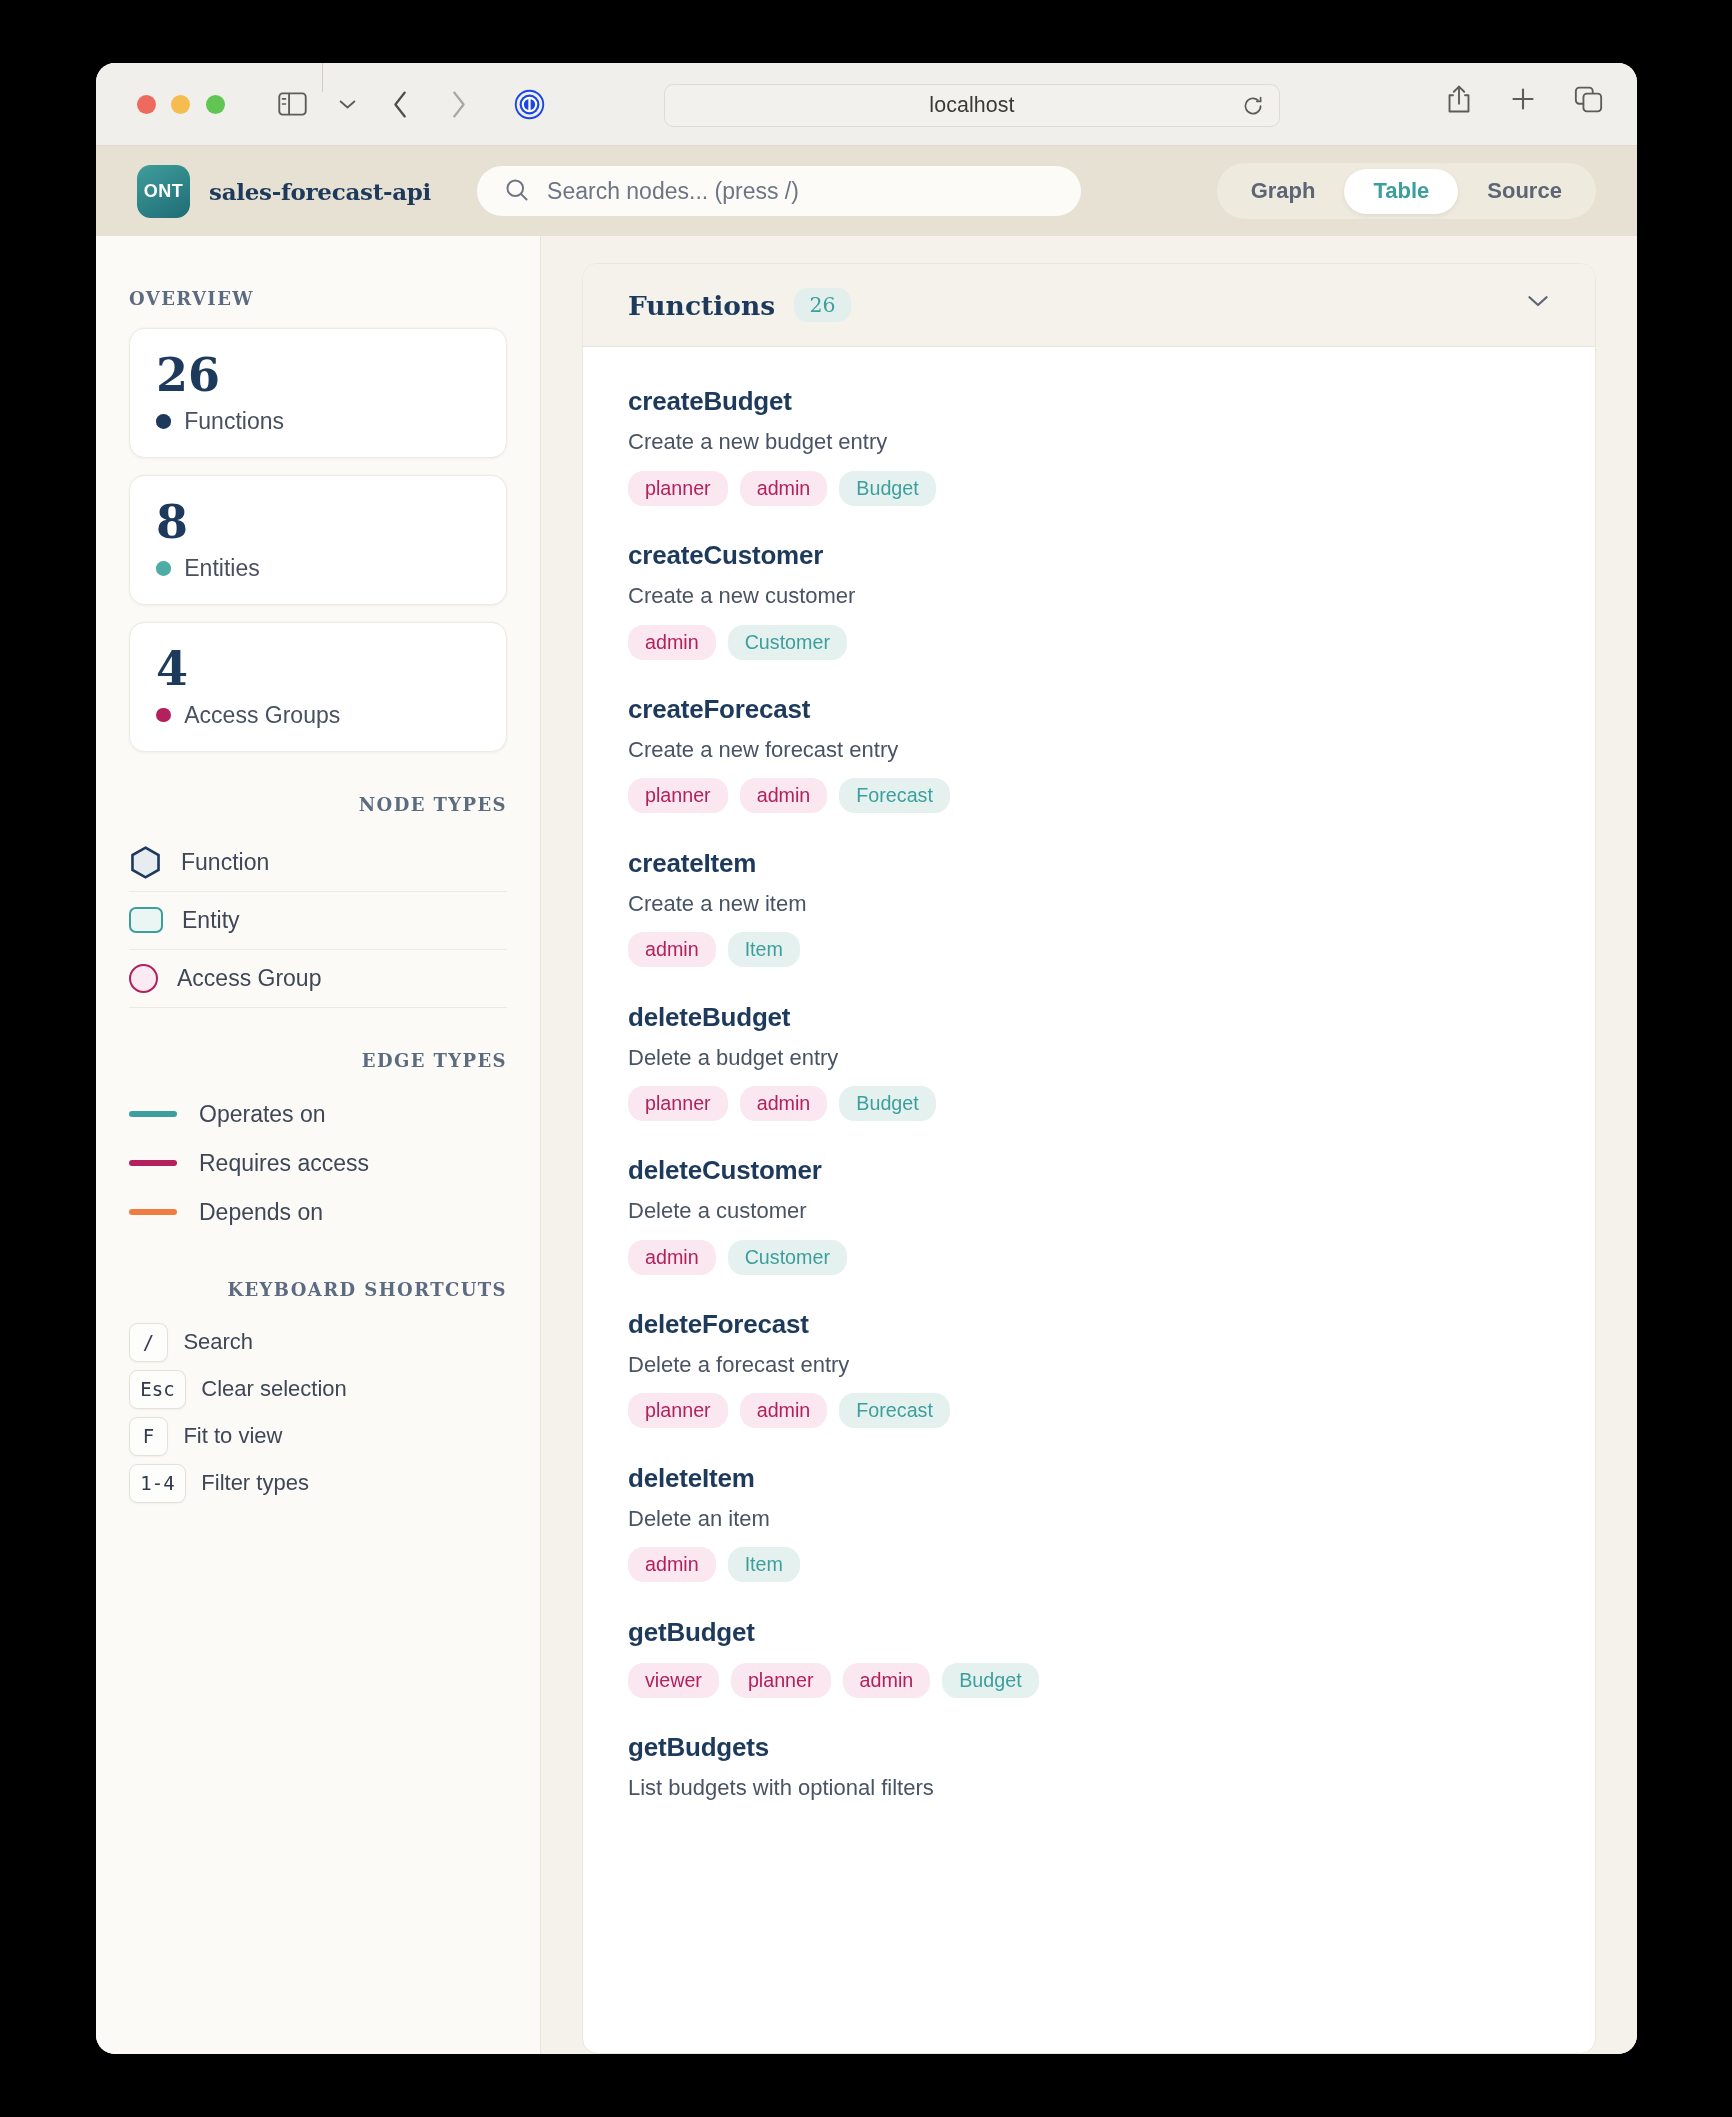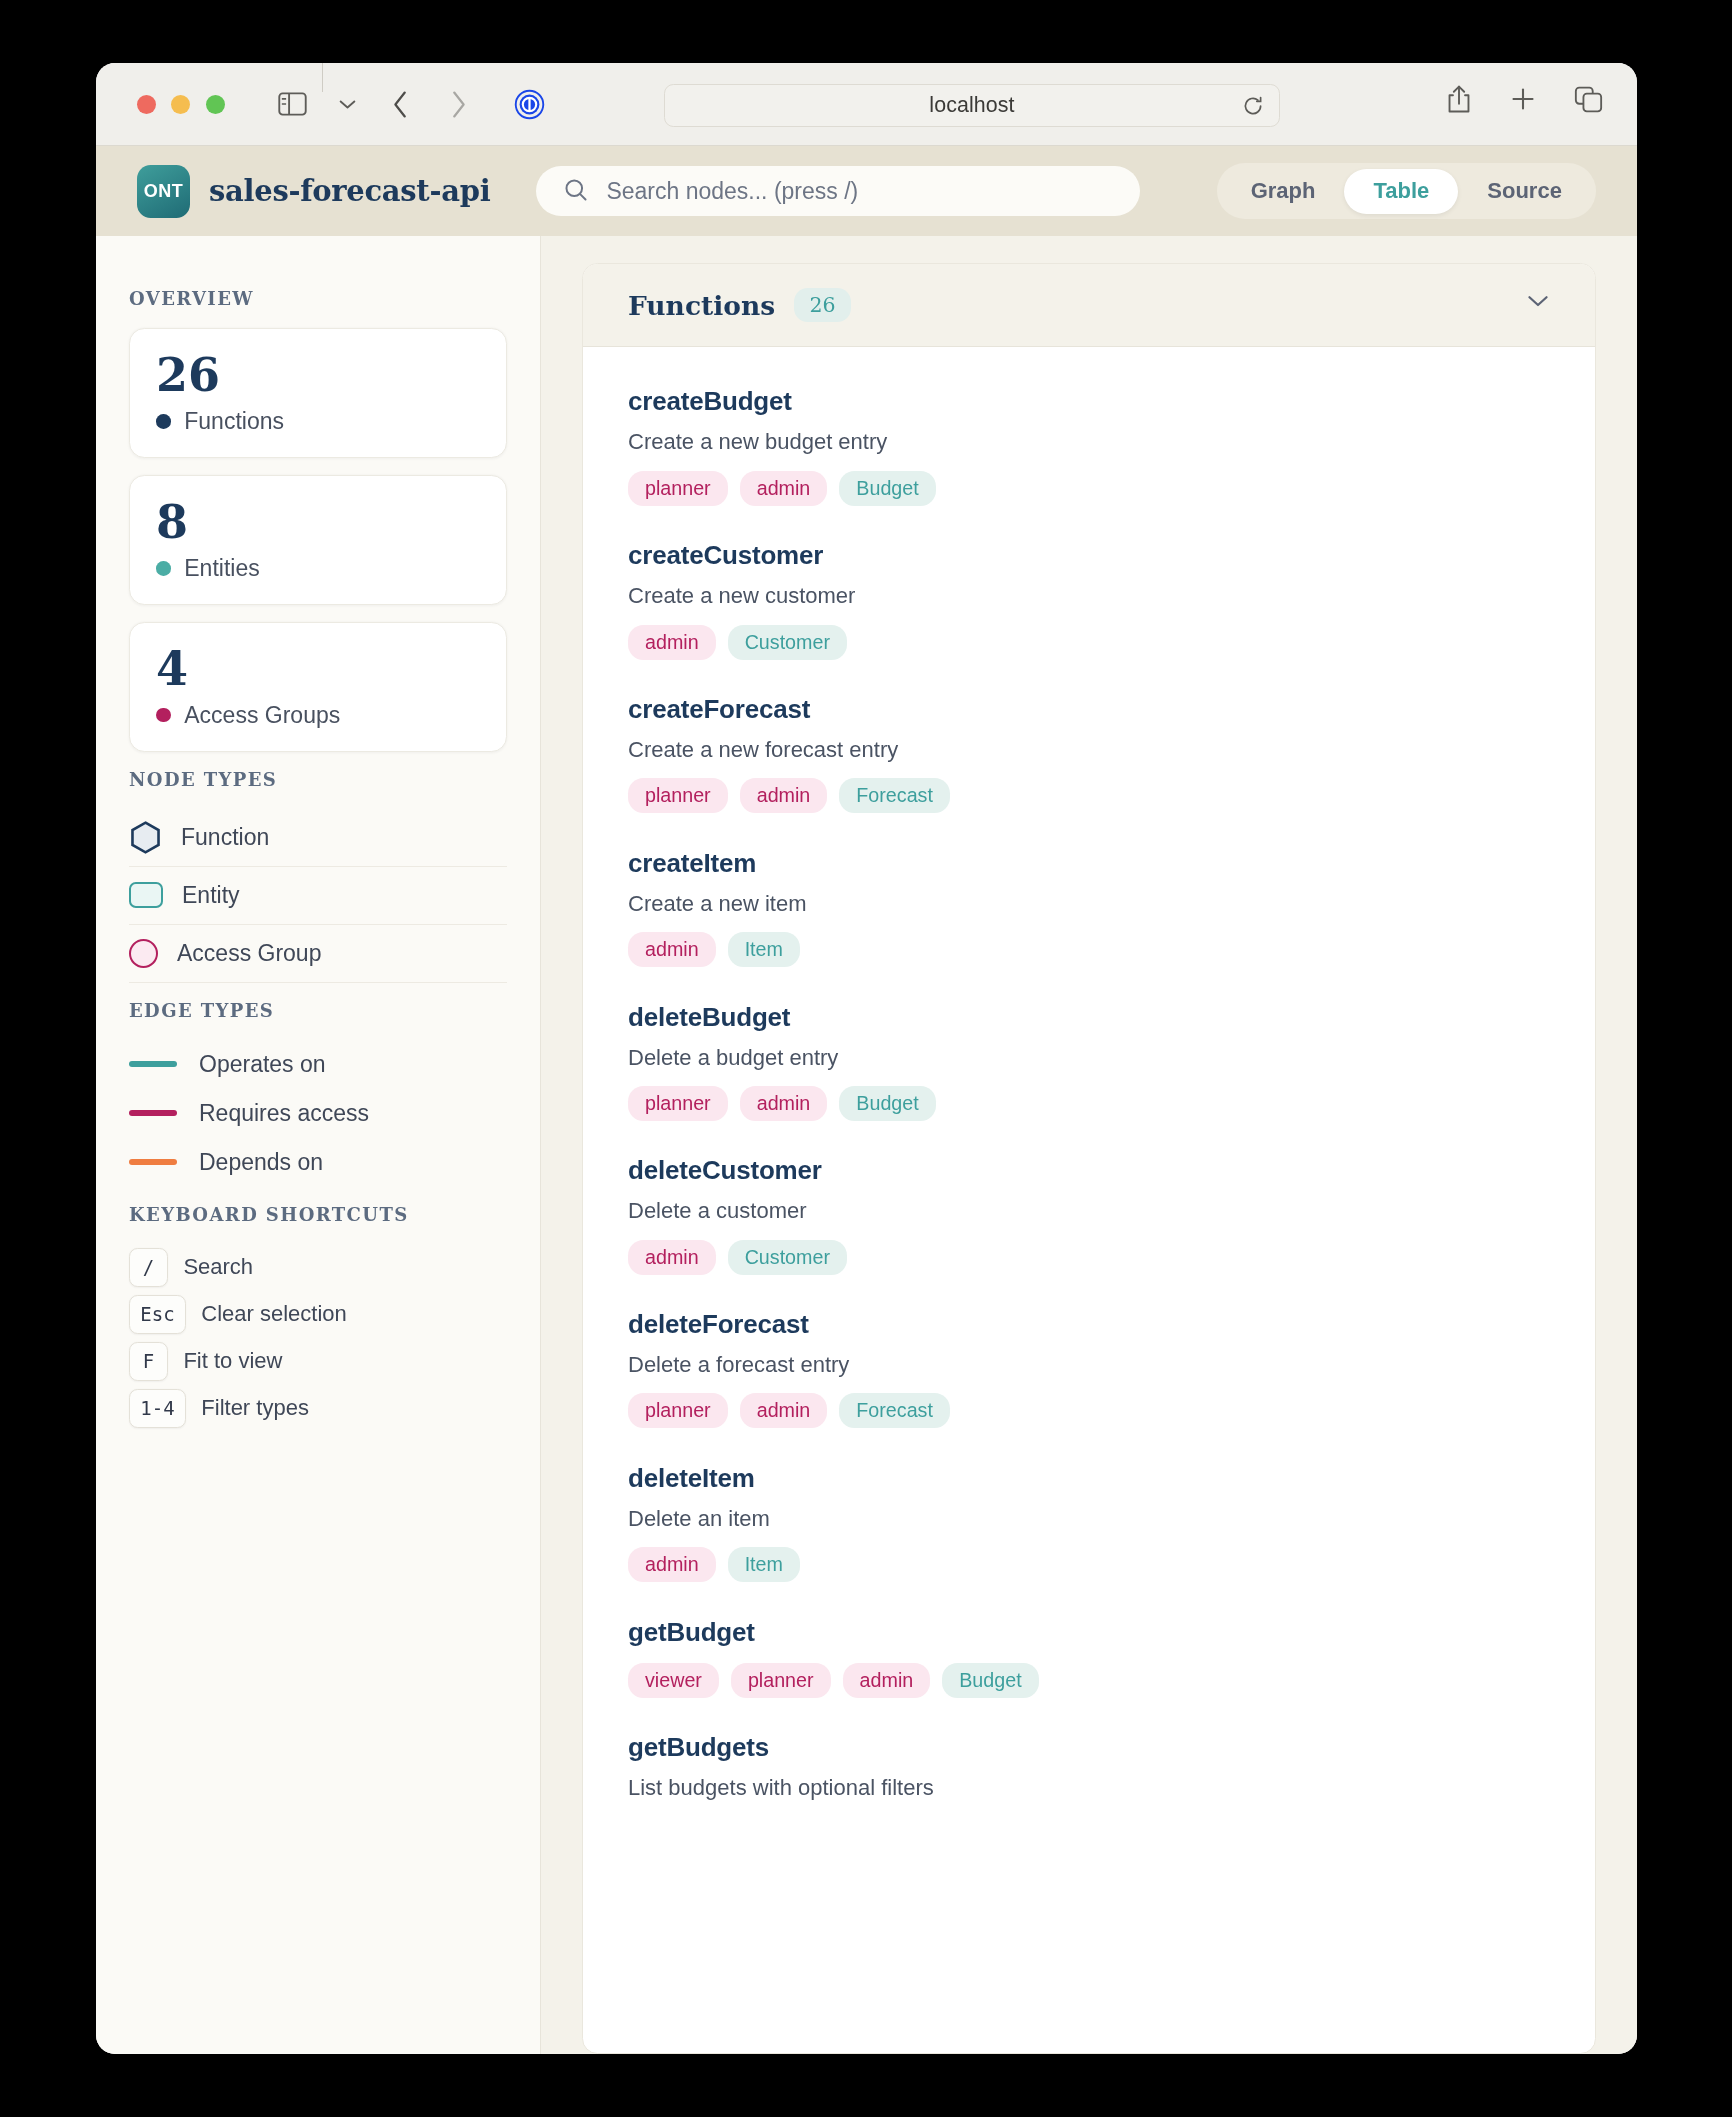--- a/index.html
+++ b/index.html
@@ -78,21 +78,21 @@
   }
   .logo span {
     color: #fff; font-size: 18px; font-weight: bold;
     letter-spacing: 0.5px;
     font-family: "Liberation Sans", sans-serif;
   }
   .apptitle {
     margin-left: 19px;
     font-family: "DejaVu Serif", serif;
     font-weight: bold;
-    font-size: 29px;
+    font-size: 23px;
     color: #1d3a5c;
     letter-spacing: -0.3px;
   }
   .searchbox {
     margin-left: 46px;
     width: 604px; height: 50px;
     background: #fcfbf7;
     border-radius: 31px;
     display: flex; align-items: center;
     padding: 0 27px;
@@ -158,21 +158,21 @@
     color: #1d3a5c;
     line-height: 1.05;
   }
   .statrow {
     display: flex; align-items: center; gap: 13.7px;
     margin-top: 8.6px;
   }
   .dot { width: 14.6px; height: 14.6px; border-radius: 50%; flex: none; }
   .statlabel { font-size: 23px; color: #48505f; }
 
-  .sectitle.spaced { margin-top: 17px; }
+  .sectitle.spaced { margin-top: 42px; text-align: right; }
 
   .typerow {
     display: flex; align-items: center; gap: 19px;
     height: 58px;
     border-bottom: 0.9px solid #edeae2;
   }
   .typerow:last-child { border-bottom: none; }
   .typelabel { font-size: 23px; color: #3f4757; }
   .hexicon { width: 33px; height: 33px; flex: none; }
   .recticon {

